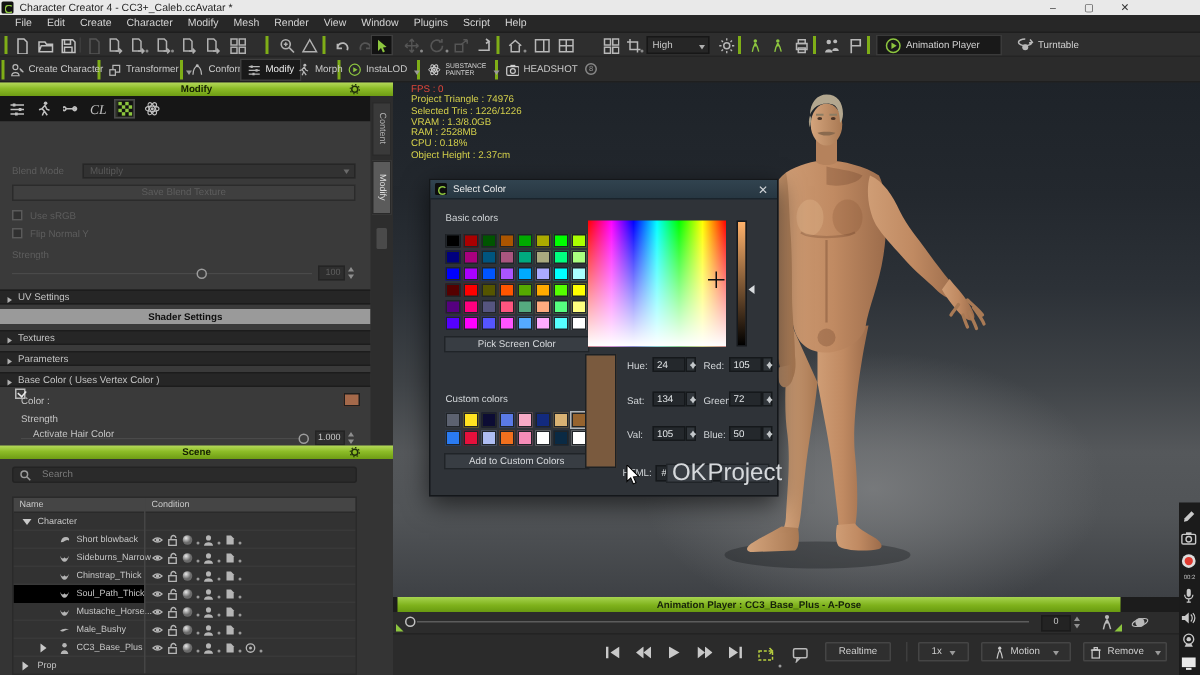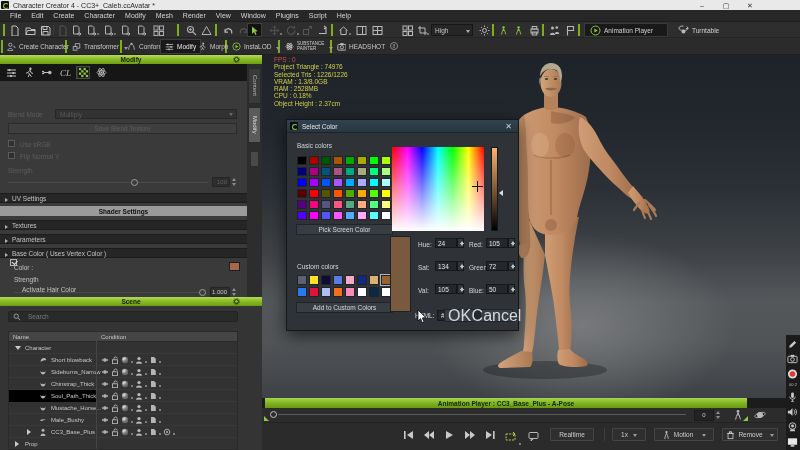--- a/index.html
+++ b/index.html
@@ -1079,21 +1079,21 @@
     <span class="dlabel" style="left:182px; top:167px">Blue:</span>
     <div class="dfield" style="left:199px; top:164px">50</div>
     <div class="dspin" style="left:221px; top:164px"></div>
 
     <span class="dlabel" style="left:128px; top:192px">HTML:</span>
     <div id="html-field">#694832</div>
 
   </div>
 
   <div class="dbtn" style="position:absolute; left:444px; top:309px; width:31px; height:13px; z-index:55">OK</div>
-  <div class="dbtn" style="position:absolute; left:480px; top:309px; width:33px; height:13px; z-index:55">Cancel</div>
+  <div class="dbtn" style="position:absolute; left:480px; top:309px; width:33px; height:13px; z-index:55">Project</div>
 
   <svg id="cursor" viewBox="0 0 10 14">
     <path d="M1,0 L1,11 L3.5,8.6 L5.2,12.6 L7,11.8 L5.3,7.9 L8.7,7.6 Z" fill="#fff" stroke="#000" stroke-width="0.7"></path>
   </svg>
 
   <div id="anim-bar">
       <span>Animation Player : CC3_Base_Plus - A-Pose</span>
     </div>
   <div id="timeline">
     <div class="tl-mark-l"></div>

